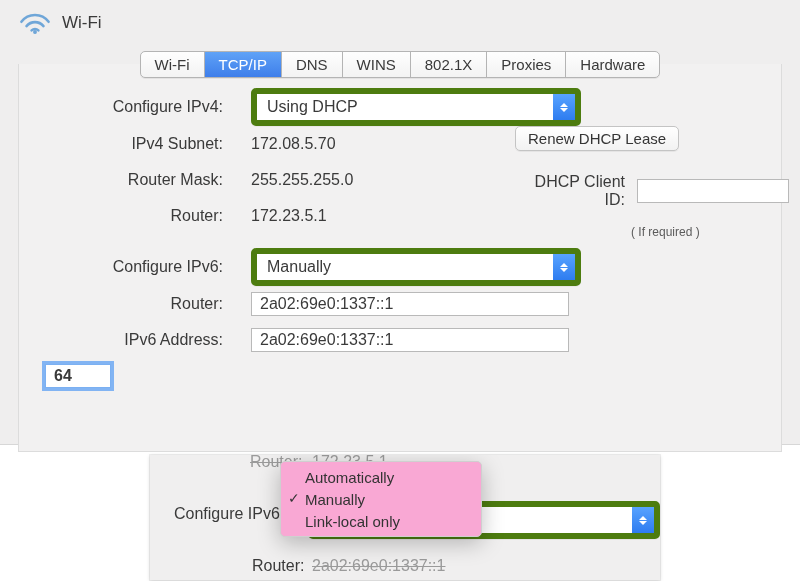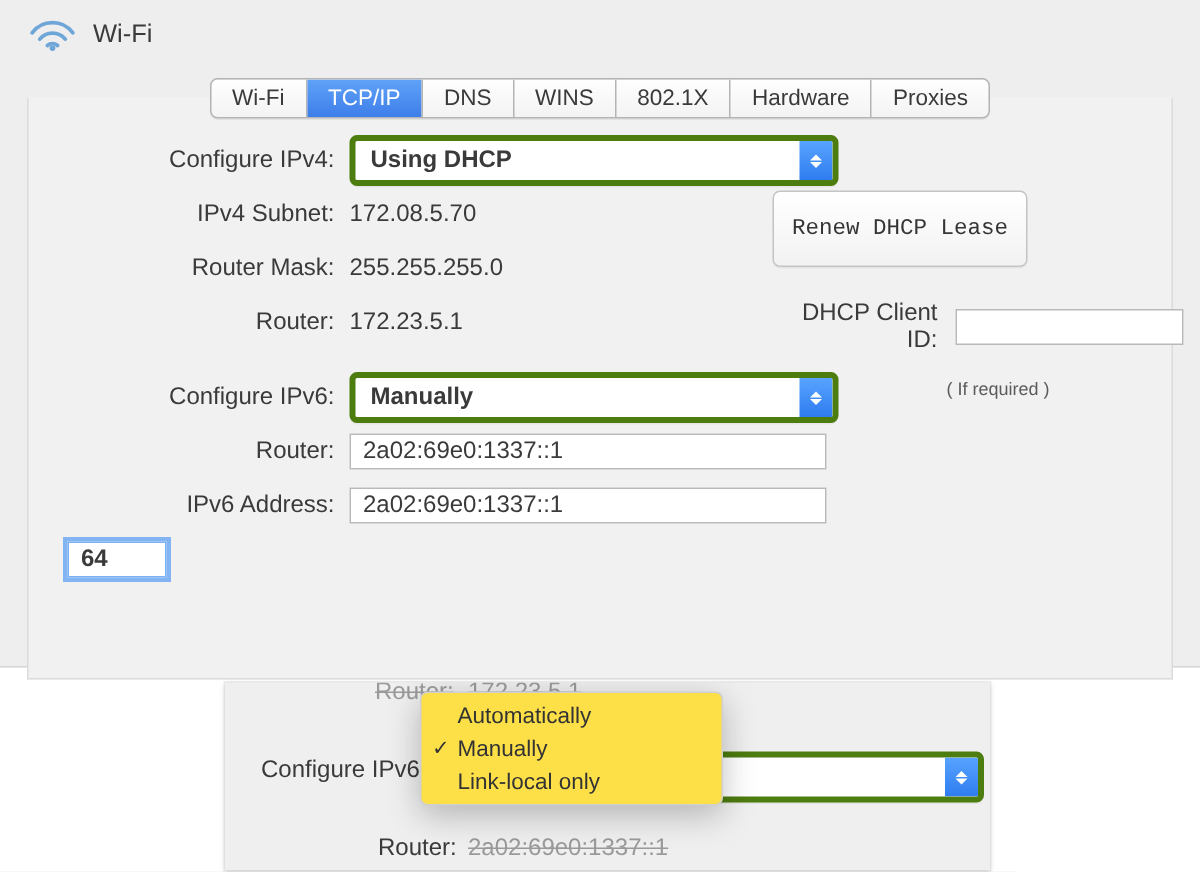--- a/index.html
+++ b/index.html
@@ -73,38 +73,37 @@
     box-sizing:border-box;
     height:388px;
     overflow:visible;
   }
 
   .form { position:relative; }
   .row {
     display:grid;
     grid-template-columns:180px 330px 1fr;
     align-items:center;
-    column-gap:8px;
+    column-gap:26px;
     min-height:36px;
   }
   .label { text-align:right; padding-right:2px; font-size:16px; }
   .static-val { font-size:16px; }
   .fieldwrap { }
 
   
   .select {
     display:flex; align-items:center;
     background:var(--input-bg);
-    border:4px solid #4d7c0f;
+    border:6px solid #4d7c0f;
     border-radius:5px;
     height:26px;
     box-shadow:0 1px 0 rgba(0,0,0,0.04);
     overflow:hidden;
     width:318px;
-    font-weight:bold;
   }
   .select-text { flex:1; padding:0 10px; font-size:16px; }
   .select-btn {
     width:22px; align-self:stretch;
     background:linear-gradient(#58a3ff,#2e7cf0);
     display:flex; flex-direction:column; align-items:center; justify-content:center;
     gap:1px;
   }
   .tri-up, .tri-down { width:0; height:0; border-left:4px solid transparent; border-right:4px solid transparent; }
   .tri-up   { border-bottom:4px solid #fff; }
@@ -126,23 +125,23 @@
     outline:none;
     box-shadow:0 0 0 3px var(--focus-ring);
     border-color:#7bb0f2;
     font-weight:bold;
   }
 
   .btn {
     background:linear-gradient(#ffffff,#f2f2f2);
     border:1px solid #c4c4c4;
     border-radius:5px;
-    padding:16px 12px;
+    padding:3px 12px;
     font-size:15px;
-    font-family:Liberation Mono, monospace;
+    font-family:Liberation Sans, sans-serif;
     color:#353535;
     cursor:default;
     box-shadow:0 1px 0 rgba(0,0,0,0.05);
   }
 
   .dhcp-block {
     position:absolute; right:0; top:38px; width:240px; text-align:left;
   }
   .dhcp-block .btn { }
   .dhcp-id-row { display:flex; align-items:center; gap:10px; margin-top:22px; }
@@ -169,21 +168,21 @@
   .snippet .select-cut {
     position:absolute; left:158px; top:46px; width:340px;
   }
   .snippet .router-bot { left:102px; top:102px; }
   .snippet .router-bot.val { left:162px; }
 
   .menu {
     position:absolute;
     left:118px; top:0;
     width:200px;
-    background:#fde047;
+    background:#f9a8d4;
     border:1px solid #cfcfcf;
     border-radius:5px;
     box-shadow:0 6px 22px rgba(0,0,0,0.25);
     padding:4px 0;
     z-index:5;
   }
   .menu-item {
     display:flex; align-items:center;
     height:22px;
     padding:0 10px 0 24px;
@@ -219,22 +218,22 @@
     <span class="wifi-title">Wi-Fi</span>
   </div>
 
   <div class="tabbar">
     <div class="tabbar-inner">
       <div class="tab">Wi-Fi</div>
       <div class="tab selected">TCP/IP</div>
       <div class="tab">DNS</div>
       <div class="tab">WINS</div>
       <div class="tab">802.1X</div>
+      <div class="tab">Proxies</div>
       <div class="tab">Hardware</div>
-      <div class="tab">Proxies</div>
     </div>
   </div>
 
   <div class="panel-inset">
     <div class="form">
 
       <div class="row">
         <div class="label">Configure IPv4:</div>
         <div class="fieldwrap">
           <div class="select">

